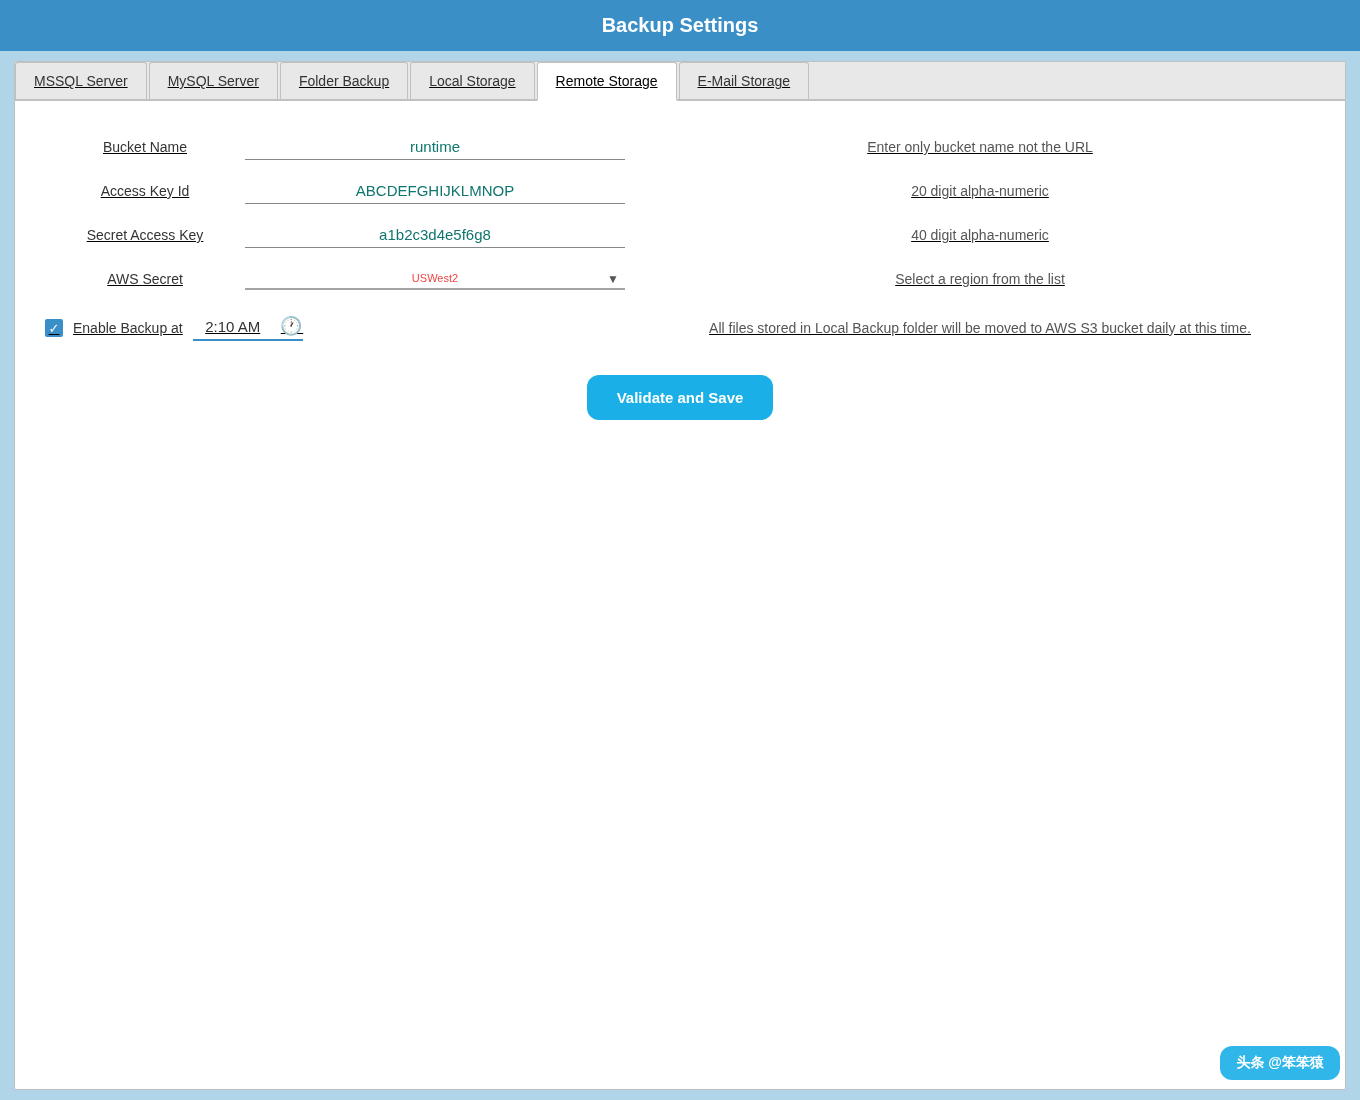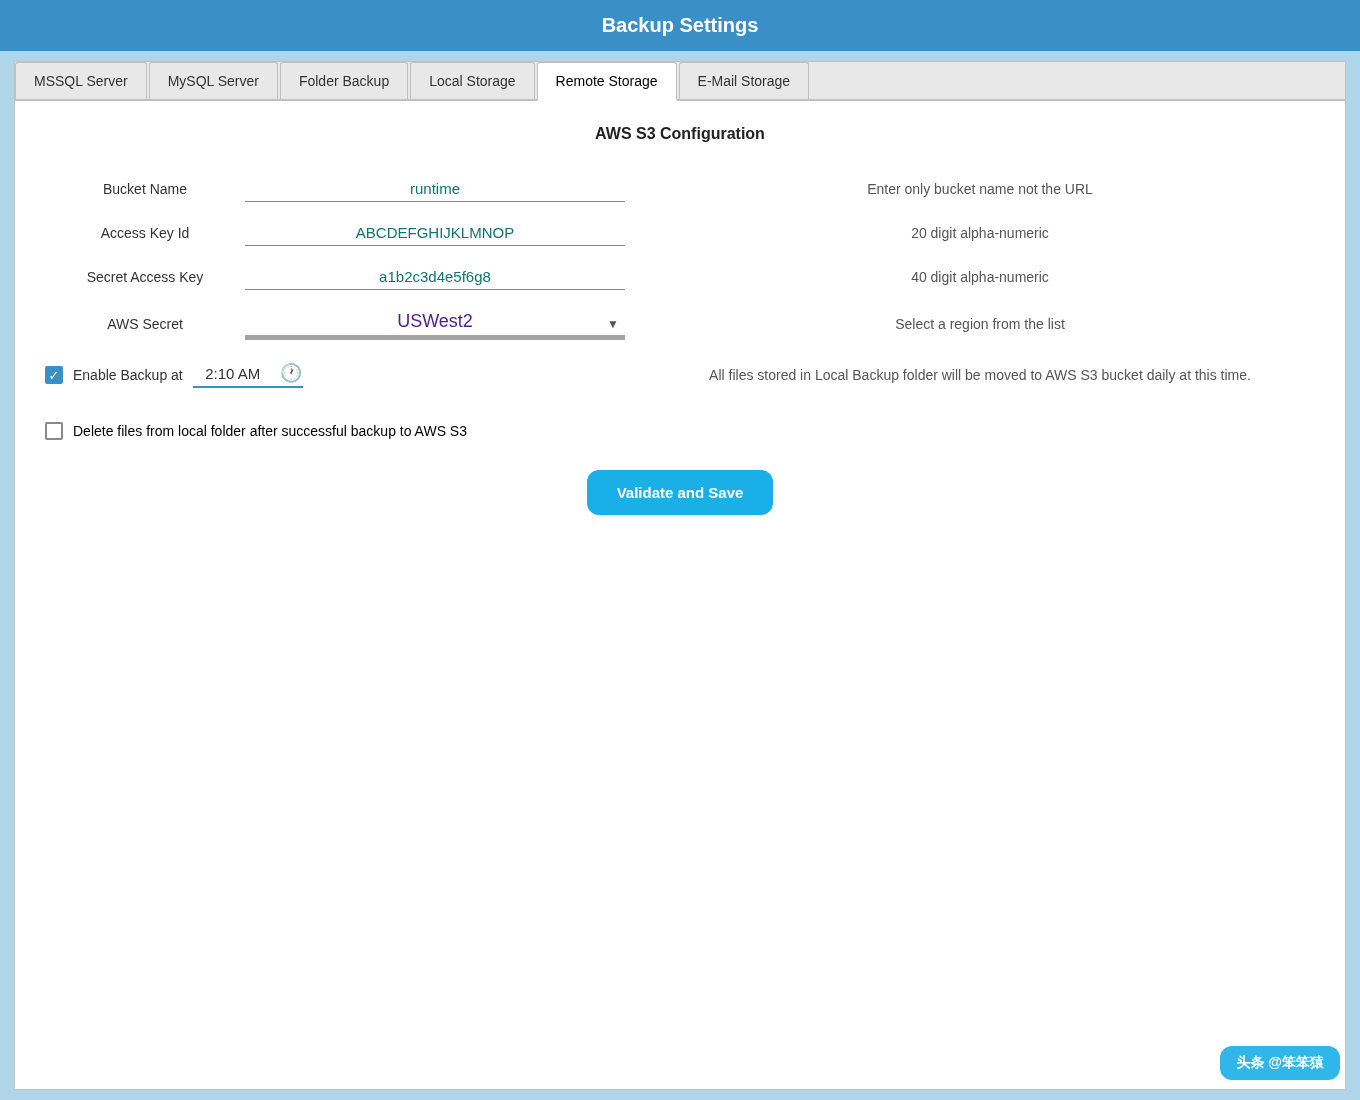--- a/index.html
+++ b/index.html
@@ -20,20 +20,21 @@
       font-weight: 600;
       padding: 14px 20px;
     }
 
     .main-container {
       margin: 10px 14px;
       background: white;
       border: 1px solid #c0c0c0;
       border-radius: 2px;
       flex: 1;
+      text-decoration: underline;
     }
 
     .tabs {
       display: flex;
       border-bottom: 2px solid #c0c0c0;
       background: #e8e8e8;
     }
 
     .tab {
       padding: 10px 18px;
@@ -107,26 +108,26 @@
     }
 
     .select-wrapper {
       position: relative;
       width: 100%;
     }
 
     .form-select {
       width: 100%;
       border: none;
-      border-bottom: 5px solid #a3a3a3;
+      border-bottom: 2px solid #a3a3a3;
       outline: none;
-      font-size: 18px;
+      font-size: 11px;
       padding: 4px 0;
       background: transparent;
-      color: #4c1d95;
+      color: #ef4444;
       appearance: none;
       -webkit-appearance: none;
       cursor: pointer;
     }
 
     .select-arrow {
       position: absolute;
       right: 6px;
       top: 50%;
       transform: translateY(-50%);
@@ -250,21 +251,20 @@
     <div class="tab">MSSQL Server</div>
     <div class="tab">MySQL Server</div>
     <div class="tab">Folder Backup</div>
     <div class="tab">Local Storage</div>
     <div class="tab active">Remote Storage</div>
     <div class="tab">E-Mail Storage</div>
   </div>
 
   <div class="content-area">
 
-    <div class="section-title">AWS S3 Configuration</div>
 
     
     <div class="form-grid">
 
       <div class="form-row">
         <div class="form-label">Bucket Name</div>
         <div class="form-input-cell">
           <input class="text-input" type="text" value="runtime" style="">
         </div>
         <div class="form-hint">Enter only bucket name not the URL</div>
@@ -312,24 +312,20 @@
             <input class="time-input" type="text" value="2:10 AM" style="">
             <span class="clock-icon">🕐</span>
           </div>
         </div>
         <div class="enable-backup-hint">All files stored in Local Backup folder will be moved to AWS S3 bucket daily at this time.</div>
       </div>
 
     </div>
 
     
-    <div class="delete-files-row">
-      <div class="checkbox-unchecked"></div>
-      <span>Delete files from local folder after successful backup to AWS S3</span>
-    </div>
 
     
     <button class="validate-button">Validate and Save</button>
 
   </div>
 </div>
 
 <div class="watermark">头条 @笨笨猿</div>
 
 </body></html>

